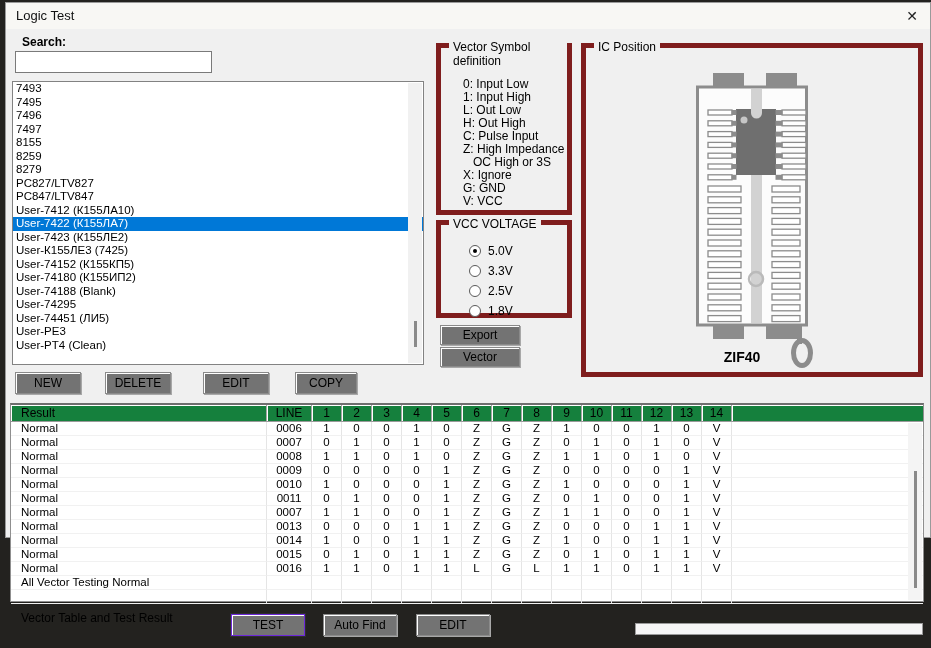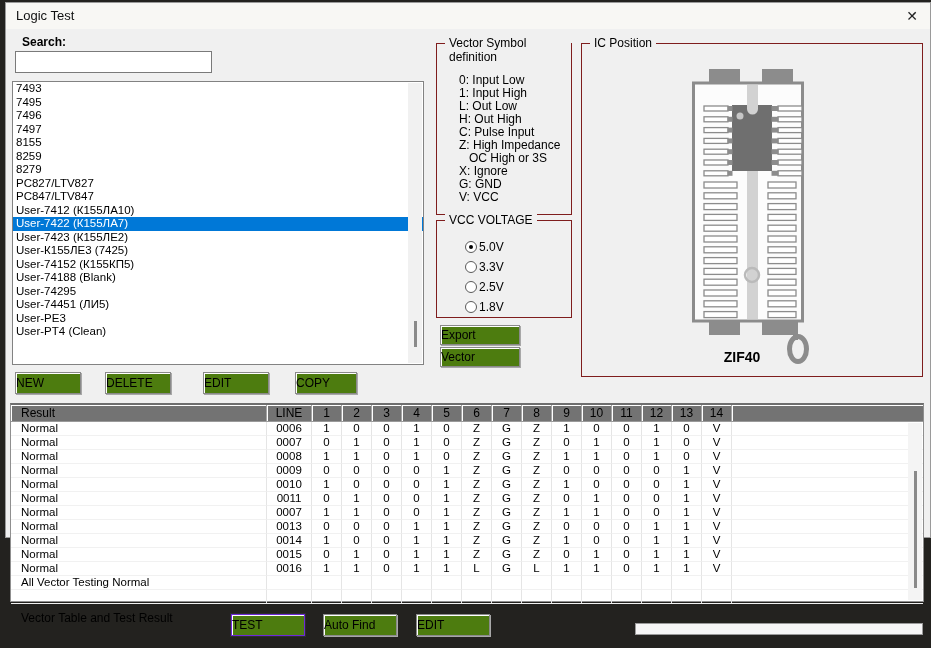--- a/index.html
+++ b/index.html
@@ -8,36 +8,36 @@
   #titlebar { position:absolute; left:0; top:0; width:100%; height:26px; background:#f8f7f4; }
   #title { position:absolute; left:10px; top:0; line-height:26px; font-size:13px; color:#111; }
   #close { position:absolute; right:6px; top:2px; width:24px; height:22px; text-align:center; line-height:22px; font-size:14px; color:#222; cursor:pointer; }
   .lbl { position:absolute; font-size:12px; color:#000; }
   #search-input { position:absolute; left:9px; top:48px; width:197px; height:22px; background:#fff; border:1px solid #7a7a7a; font-size:12px; padding:0 4px; }
   #listbox { position:absolute; left:6px; top:78px; width:412px; height:284px; background:#fff; border:1px solid #828282; overflow:hidden; }
   .list-item { height:13.5px; line-height:13.5px; font-size:11.5px; padding-left:3px; white-space:nowrap; color:#000; }
   .list-item.selected { background:#0078d7; color:#fff; }
   .vscroll { position:absolute; top:1px; right:1px; width:14px; bottom:1px; background:#f1f1f1; }
   .vthumb { position:absolute; left:6px; width:3px; background:#8a8a8a; }
-  .btn { position:absolute; height:22px; background:#4d7c0f; border:1px solid #8a8a8a; box-shadow:1px 1px 0 #a8a8a8, inset 1px 1px 0 #ffffff; font-size:12px; color:#000; line-height:20px; cursor:pointer; }
+  .btn { position:absolute; height:22px; background:#737373; border:1px solid #8a8a8a; box-shadow:1px 1px 0 #a8a8a8, inset 1px 1px 0 #ffffff; font-size:12px; color:#000; text-align:center; line-height:20px; cursor:pointer; }
   .btn.default { border:1px solid #6d28d9; box-shadow:0 0 0 1px #2e2e2e, inset 1px 1px 0 #ffffff; }
-  .groupbox { position:absolute; border:1px solid #7f1d1d; }
+  .groupbox { position:absolute; border:5px solid #7f1d1d; }
   .grouplabel { position:absolute; top:-8px; left:8px; background:#f0f0f0; padding:0 4px; font-size:12px; color:#000; }
   .sym-line { font-size:12px; line-height:13px; color:#000; }
   .sym-line.indent { padding-left:10px; }
   #sym-lines { position:absolute; left:22px; top:30px; }
   .radio-row { position:relative; height:20px; margin-left:28px; cursor:pointer; }
   .radio { display:inline-block; width:12px; height:12px; border:1px solid #5a5a5a; border-radius:50%; background:#fff; vertical-align:middle; position:relative; }
   .radio.checked::after { content:""; position:absolute; left:3px; top:3px; width:4px; height:4px; border-radius:50%; background:#000; }
-  .radio-label { font-size:12px; margin-left:2px; vertical-align:middle; }
+  .radio-label { font-size:12px; margin-left:7px; vertical-align:middle; }
   
   #vtable { position:absolute; left:4px; top:400px; width:914px; height:199px; background:#fff; border:1px solid #8f8f8f; border-top:2px solid #6e6e6e; }
   .trow, #thead { display:grid; grid-template-columns:256px 45px repeat(14,30px) 1fr; }
   #thead { height:17px; }
-  .th { background:#737373; border-right:1px solid #a5a5a5; border-bottom:1px solid #9a9a9a; box-shadow:inset 1px 1px 0 #ffffff; font-size:12px; line-height:16px; text-align:center; overflow:hidden; }
+  .th { background:#15803d; border-right:1px solid #a5a5a5; border-bottom:1px solid #9a9a9a; box-shadow:inset 1px 1px 0 #ffffff; font-size:12px; line-height:16px; text-align:center; overflow:hidden; }
   .th.first { text-align:left; padding-left:10px; }
   .td { height:14px; line-height:13px; font-size:11.5px; border-right:1px solid #e5e5e5; border-bottom:1px solid #f1f1f1; text-align:center; overflow:hidden; white-space:nowrap; }
   .td.first { text-align:left; padding-left:10px; }
   .td.filler, .th.filler { border-right:none; }
   #table-scroll { position:absolute; top:18px; right:1px; width:14px; bottom:1px; background:#f4f4f4; }
   
   #progress { position:absolute; left:629px; top:620px; width:288px; height:12px; background:#f6f6f6; border:1px solid #9a9a9a; }
   #zif-label { position:absolute; left:707px; top:346px; width:58px; text-align:center; font-size:14px; font-weight:bold; color:#000; }
   svg { display:block; }
 </style>
@@ -63,20 +63,21 @@
         <div class="list-item">8155</div>
         <div class="list-item">8259</div>
         <div class="list-item">8279</div>
         <div class="list-item">PC827/LTV827</div>
         <div class="list-item">PC847/LTV847</div>
         <div class="list-item">User-7412 (К155ЛА10)</div>
         <div class="list-item selected">User-7422 (К155ЛА7)</div>
         <div class="list-item">User-7423 (К155ЛЕ2)</div>
         <div class="list-item">User-К155ЛЕ3 (7425)</div>
         <div class="list-item">User-74152 (К155КП5)</div>
+        <div class="list-item">User-74180 (К155ИП2)</div>
         <div class="list-item">User-74188 (Blank)</div>
         <div class="list-item">User-74295</div>
         <div class="list-item">User-74451 (ЛИ5)</div>
         <div class="list-item">User-PE3</div>
         <div class="list-item">User-PT4 (Clean)</div>
       </div>
     <div class="vscroll">
       <div class="vthumb" style="top:238px; height:26px;"></div>
     </div>
   </div>

